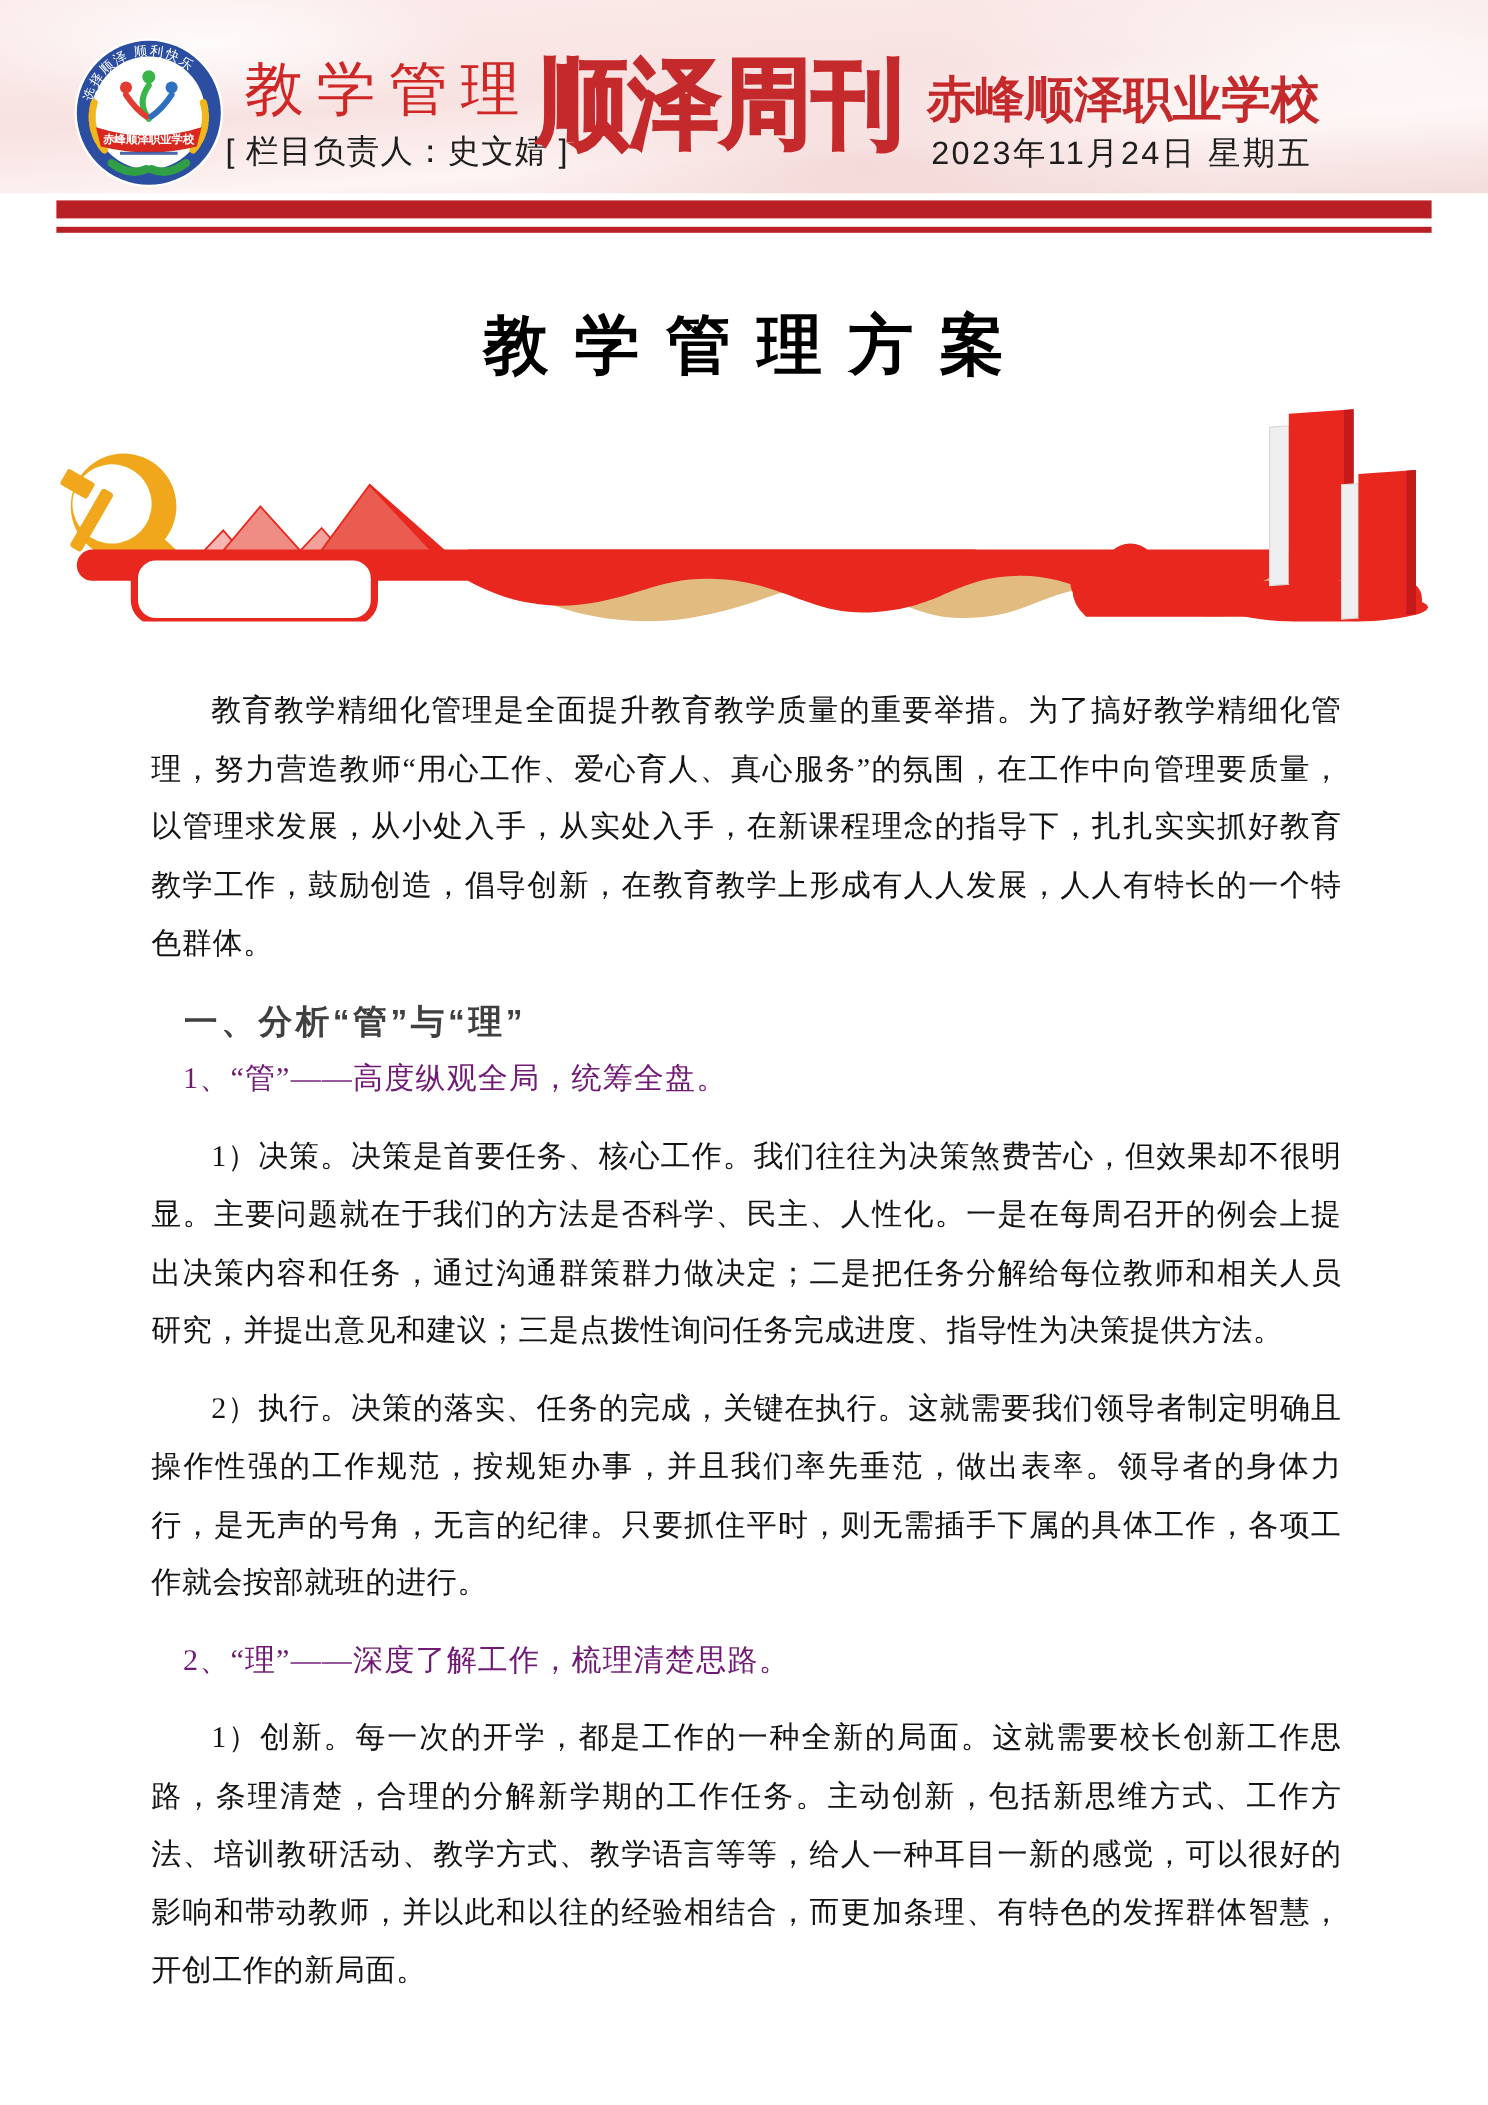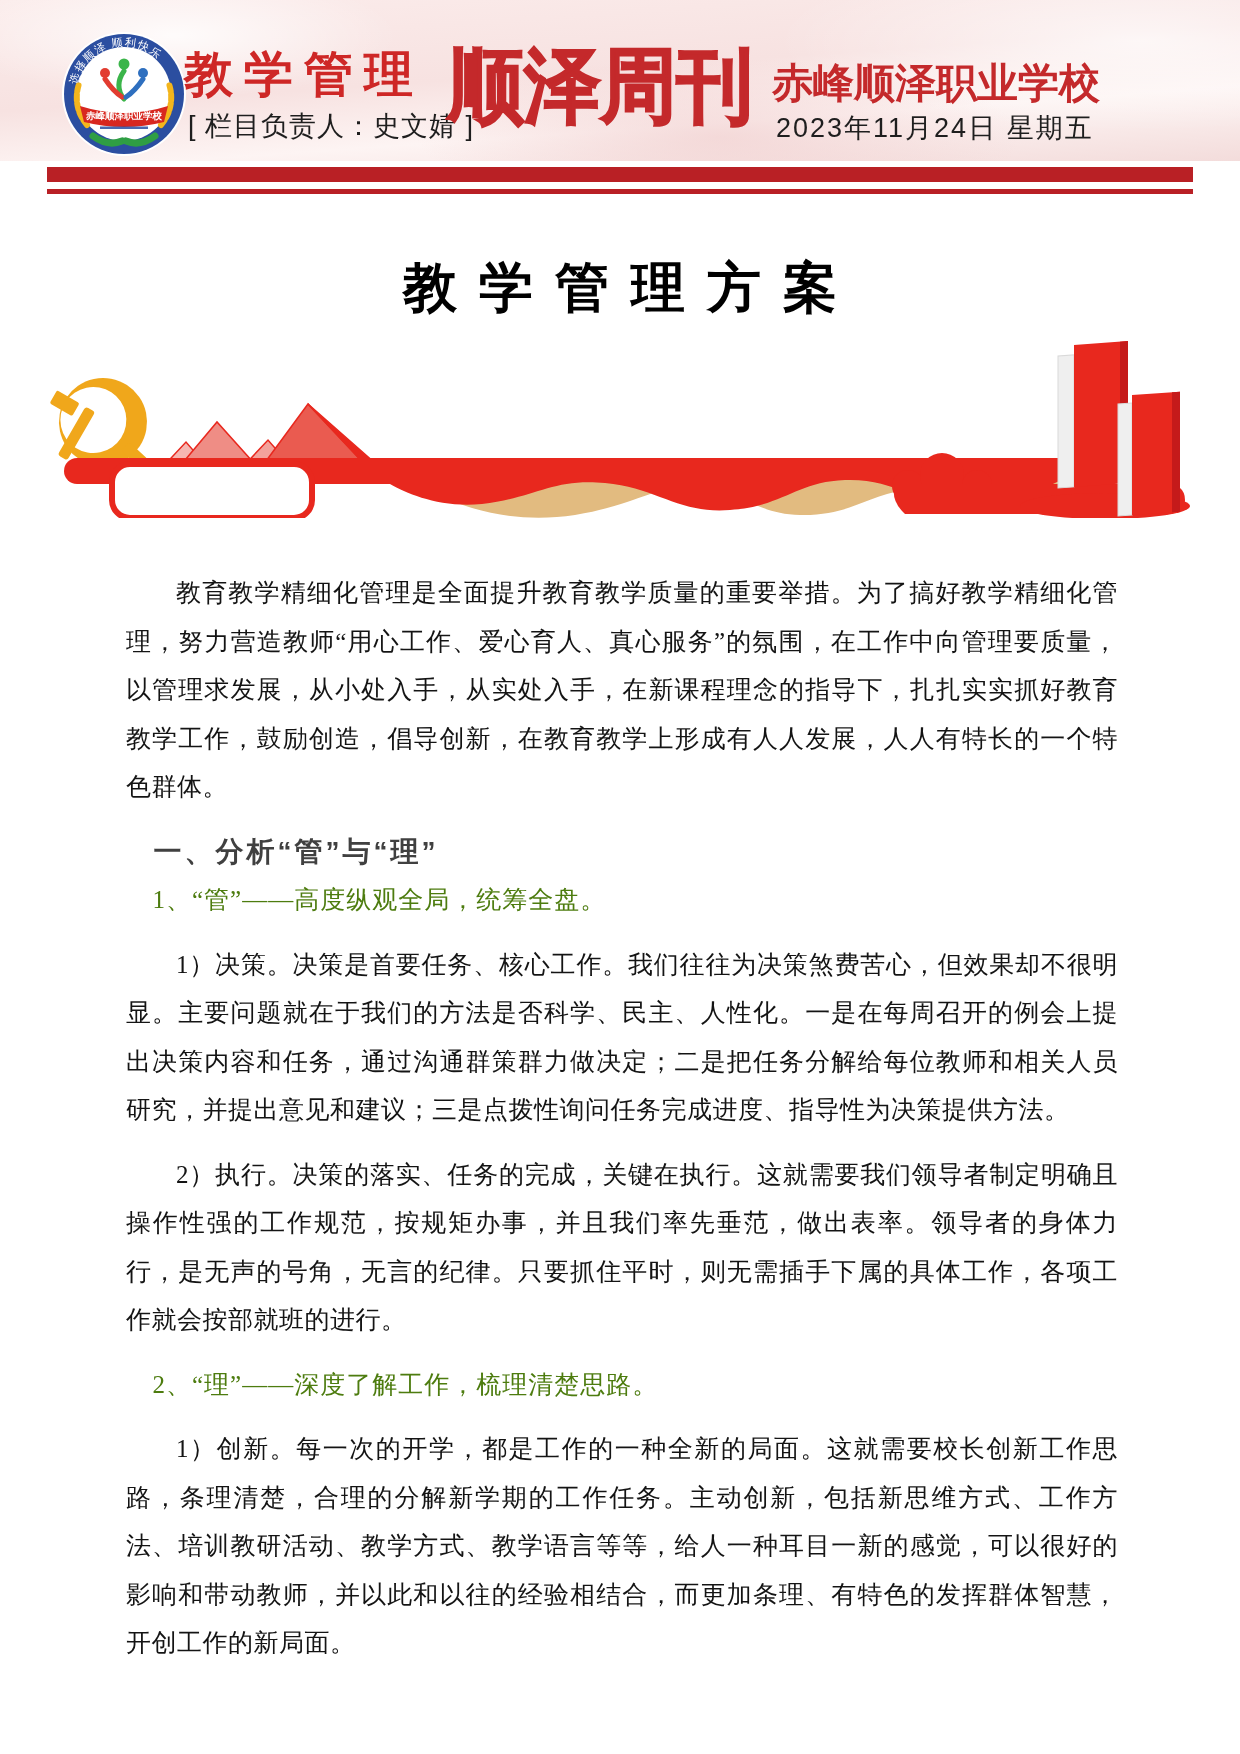--- a/index.html
+++ b/index.html
@@ -12,22 +12,22 @@
   .header{
     position:absolute;left:0;top:0;width:1240px;height:161px;
     background:
       radial-gradient(ellipse 320px 90px at 14% 22%, rgba(255,255,255,.85), transparent 70%),
       radial-gradient(ellipse 420px 110px at 58% 85%, rgba(238,199,199,.55), transparent 72%),
       radial-gradient(ellipse 520px 130px at 92% 25%, rgba(255,255,255,.7), transparent 70%),
       linear-gradient(176deg,#fbeceb 0%,#f7e2e1 45%,#fdf4f3 70%,#f3dcdb 100%);
   }
   .logo{position:absolute;left:60px;top:30px;width:128px;height:128px;}
   .column-name{
-    position:absolute;left:184px;top:42px;
-    font-size:49px;font-weight:700;color:#ce2726;letter-spacing:11px;white-space:nowrap;
+    position:absolute;left:204px;top:42px;
+    font-size:49px;font-weight:400;color:#ce2726;letter-spacing:11px;white-space:nowrap;
   }
   .column-manager{
     position:absolute;left:188px;top:108px;
     font-family:"Liberation Sans","DejaVu Sans",sans-serif;
     font-size:27px;color:#1e1e1e;letter-spacing:1px;white-space:nowrap;
   }
   .masthead{
     position:absolute;left:448px;top:38px;
     font-size:82px;line-height:1.2;font-weight:900;color:#c4292b;white-space:nowrap;
     transform:scaleX(.93);transform-origin:left top;
@@ -58,21 +58,21 @@
     position:absolute;left:110px;top:553px;width:1024px;
     font-size:25px;line-height:48.5px;text-align:justify;color:#141414;
   }
   .article-body p{margin:16px;text-indent:2em;letter-spacing:.5px;}
   .section-heading{
     margin:15px 0 0 0;text-indent:1.55em;
     font-family:"Liberation Sans","DejaVu Sans",sans-serif;
     font-weight:700;font-size:28px;letter-spacing:3px;color:#404040;line-height:48.5px;
   }
   .subheading{
-    margin:0;text-indent:1.7em;color:#4d7c0f;font-size:25px;line-height:48.5px;letter-spacing:1px;
+    margin:0;text-indent:1.7em;color:#701a75;font-size:25px;line-height:48.5px;letter-spacing:1px;
   }
   
   .footer{
     position:absolute;left:75px;top:1751px;width:1108px;height:40px;
     display:flex;align-items:center;
   }
   .footer-line{height:2px;background:#c0272d;}
   .footer-line.short{width:42px;}
   .footer-line.long{flex:1;margin:0 14px 0 40px;}
   .footer-brand{

